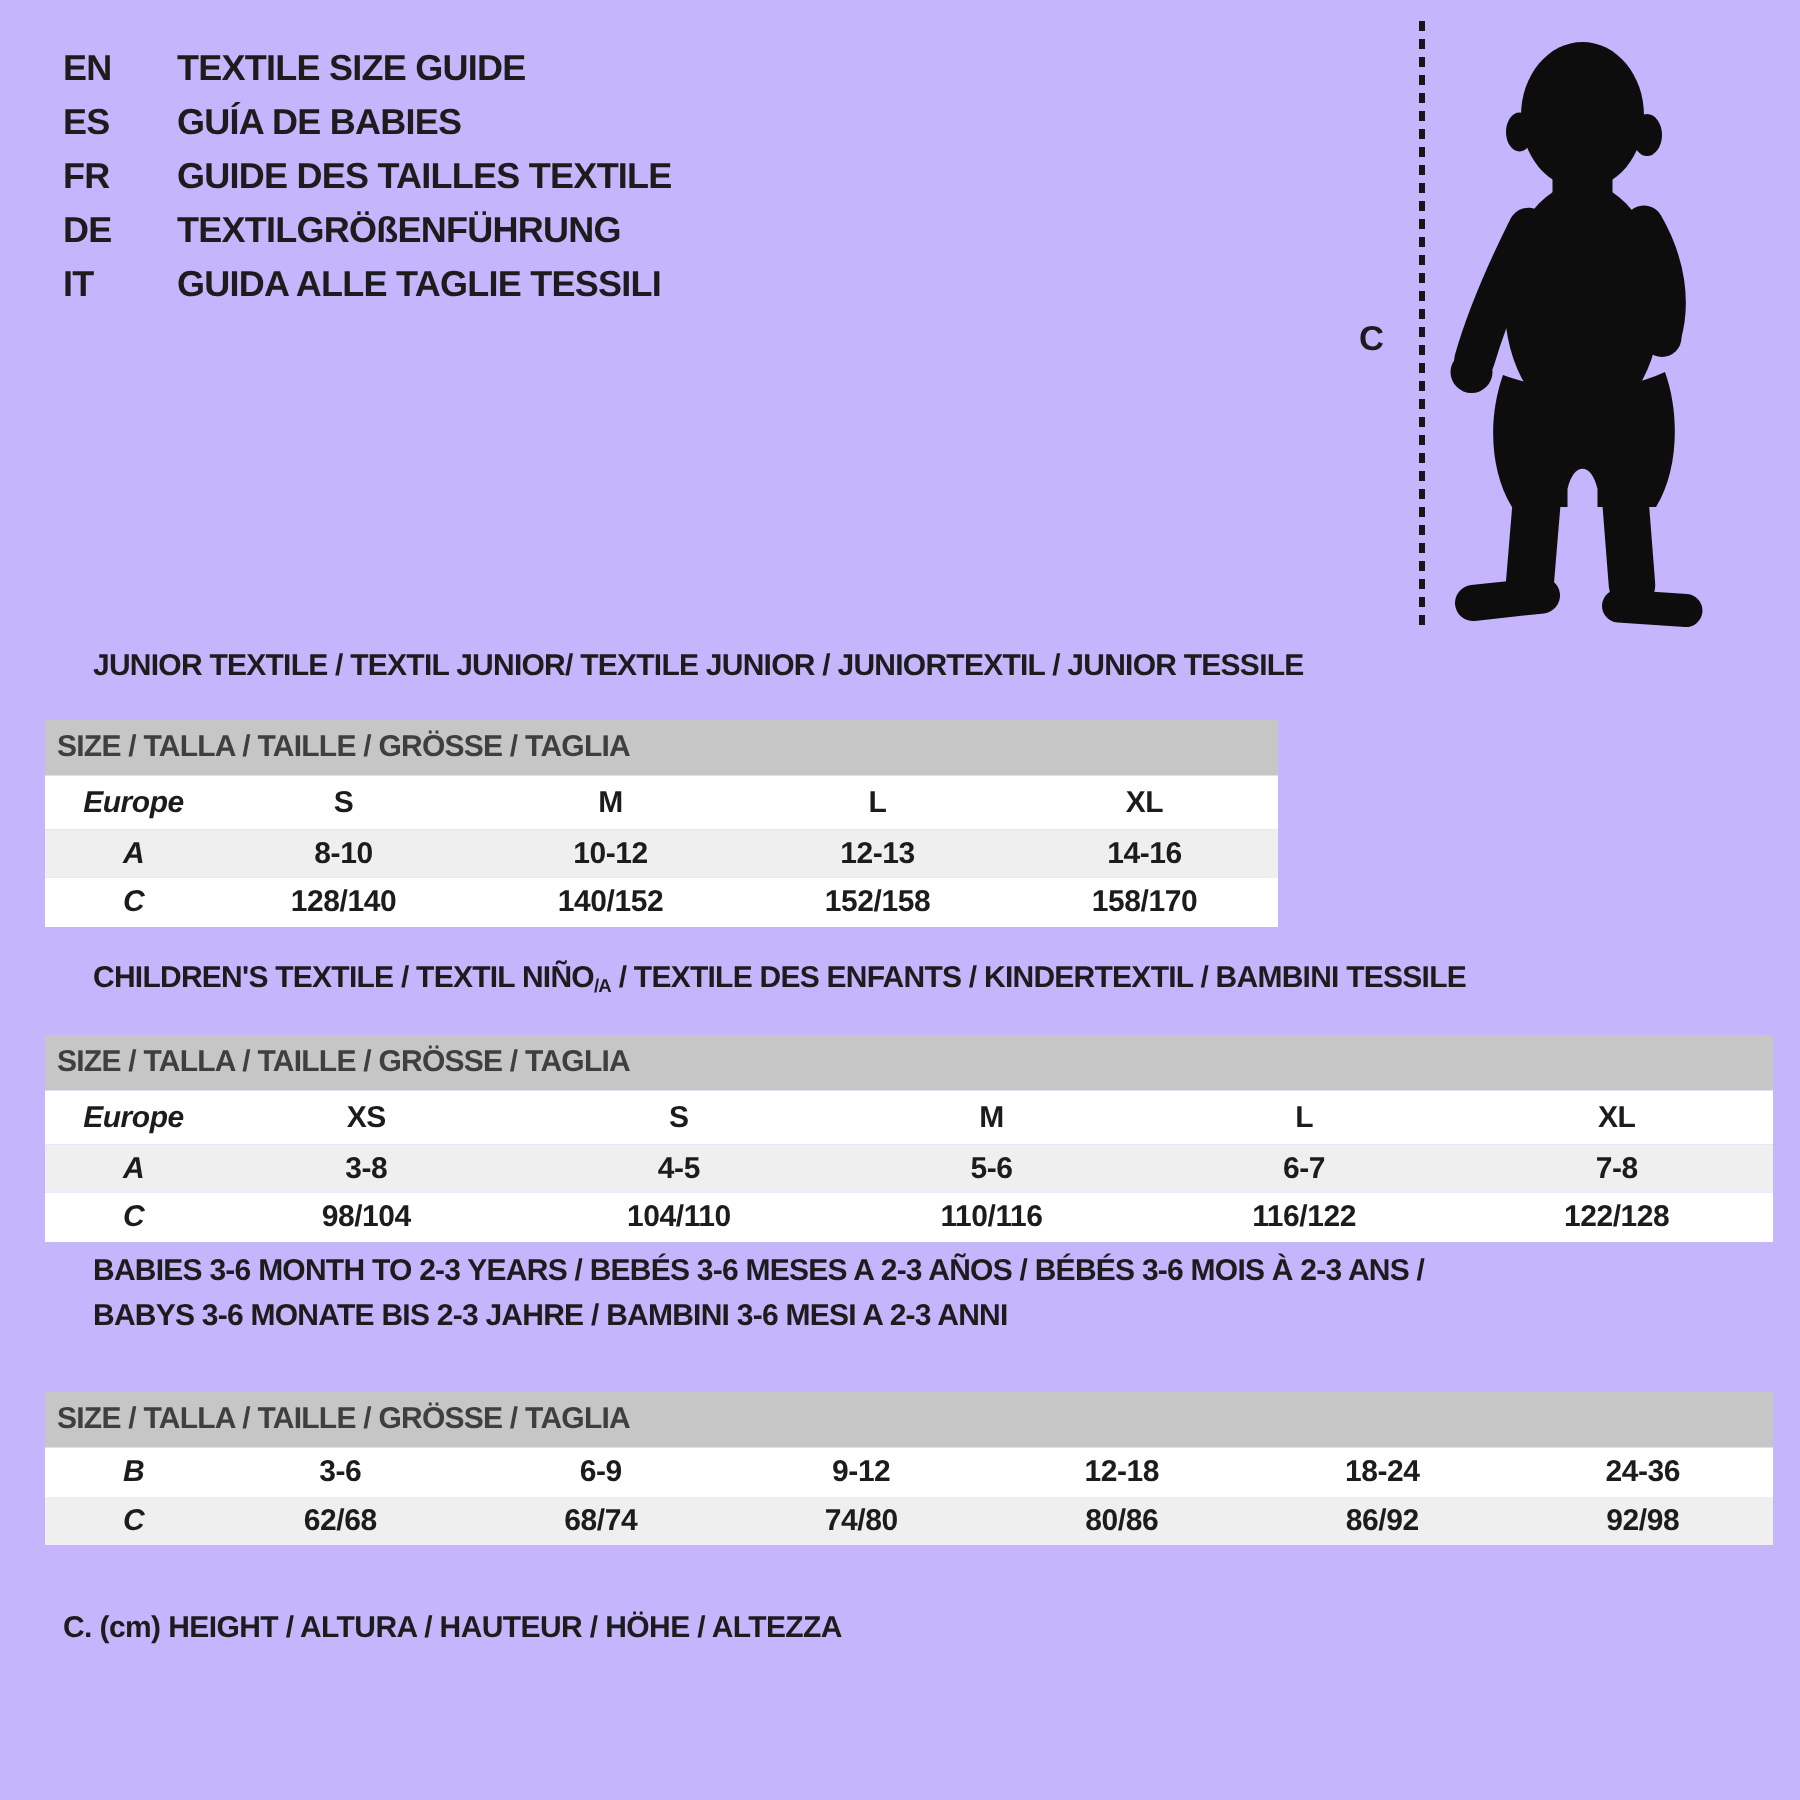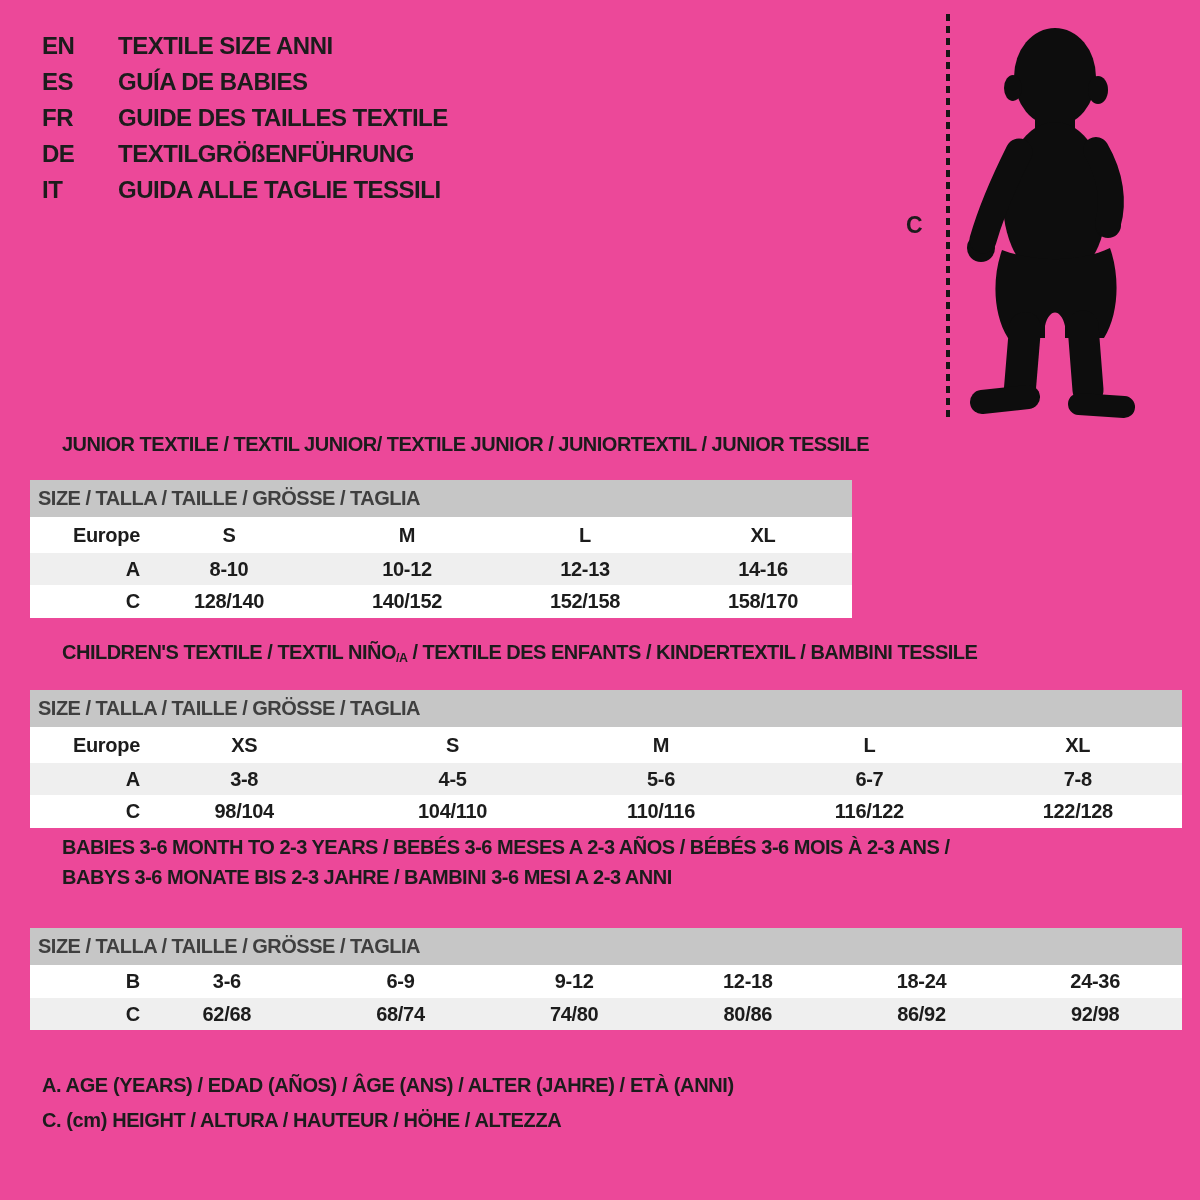--- a/index.html
+++ b/index.html
@@ -1,18 +1,18 @@
 <!DOCTYPE html>
 <html><head>
 <meta charset="utf-8">
 <style>
   * { margin:0; padding:0; box-sizing:border-box; }
   html,body { width:1200px; height:1200px; background:#ffffff; }
   body { font-family:"Liberation Sans","DejaVu Sans",sans-serif; color:#1c1c1c; }
-  .page { position:relative; width:1200px; height:1200px; background:#ec4899; overflow:hidden; }
+  .page { position:relative; width:1200px; height:1200px; background:#c4b5fd; overflow:hidden; }
 
   
   .lang-block { position:absolute; left:42px; top:28px; }
   .lang-row { display:flex; height:36px; align-items:center; }
   .lang-code { width:76px; font-size:24px; font-weight:700; letter-spacing:-0.5px; }
   .lang-label { font-size:24px; font-weight:700; letter-spacing:-0.5px; }
 
   
   .dash-line { position:absolute; left:946px; top:14px; width:4px; height:404px;
     background:repeating-linear-gradient(to bottom,#161616 0 7px,transparent 7px 12px); }
@@ -26,40 +26,40 @@
 
   
   .size-table { position:absolute; }
   .size-bar { height:37px; background:#c6c6c6; display:flex; align-items:center; padding-left:8px;
     font-size:20px; font-weight:700; letter-spacing:-0.5px; color:#3f3f3f; }
   .t-row { display:grid; align-items:center; font-size:20px; font-weight:700; letter-spacing:-0.3px; }
   .cols-4 { grid-template-columns:110px repeat(4,1fr); }
   .cols-5 { grid-template-columns:110px repeat(5,1fr); }
   .cols-6 { grid-template-columns:110px repeat(6,1fr); }
   .t-row > span { text-align:center; }
-  .t-row > span:first-child { text-align:right; padding-left:8px; }
+  .t-row > span:first-child { text-align:center; padding-left:8px;font-style:italic; }
   .h-row { height:36px; background:#ffffff; }
   .stripe { background:#efefef; }
   .plain { background:#ffffff; }
   .r32 { height:32px; }
   .r33 { height:33px; }
 
   
   .legend { position:absolute; left:42px; top:1068px; }
   .legend-line { height:35px; display:flex; align-items:center; font-size:20px; font-weight:700; letter-spacing:-0.4px; }
 </style>
 </head>
 <body>
 
 <div class="page">
 
   <section class="lang-block">
     <div class="lang-row">
       <span class="lang-code">EN</span>
-      <span class="lang-label">TEXTILE SIZE ANNI</span>
+      <span class="lang-label">TEXTILE SIZE GUIDE</span>
     </div>
     <div class="lang-row">
       <span class="lang-code">ES</span>
       <span class="lang-label">GUÍA DE BABIES</span>
     </div>
     <div class="lang-row">
       <span class="lang-code">FR</span>
       <span class="lang-label">GUIDE DES TAILLES TEXTILE</span>
     </div>
     <div class="lang-row">
@@ -172,17 +172,16 @@
       <span>62/68</span>
       <span>68/74</span>
       <span>74/80</span>
       <span>80/86</span>
       <span>86/92</span>
       <span>92/98</span>
     </div>
   </div>
 
   <section class="legend">
-    <div class="legend-line">A. AGE (YEARS) / EDAD (AÑOS) / ÂGE (ANS) / ALTER (JAHRE) / ETÀ (ANNI)</div>
     <div class="legend-line">C. (cm) HEIGHT / ALTURA / HAUTEUR / HÖHE / ALTEZZA</div>
   </section>
 
 </div>
 
 </body></html>

